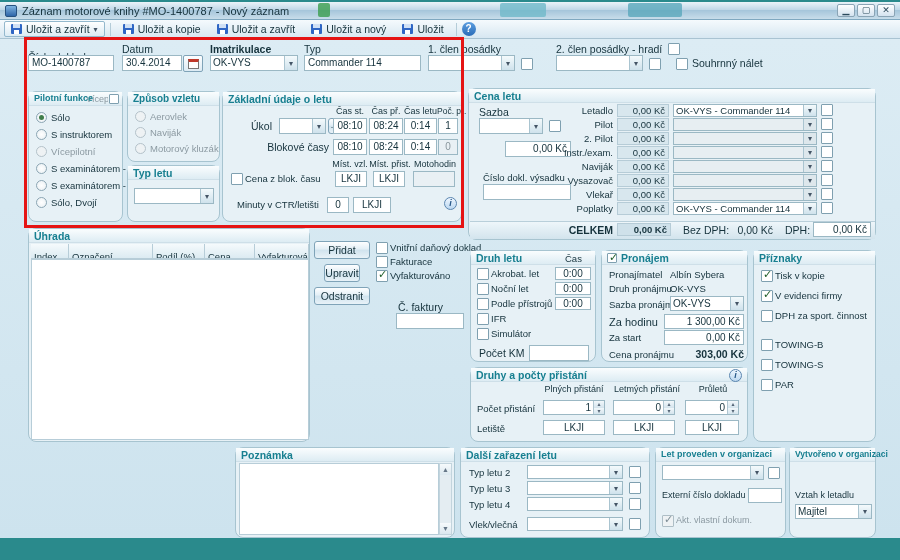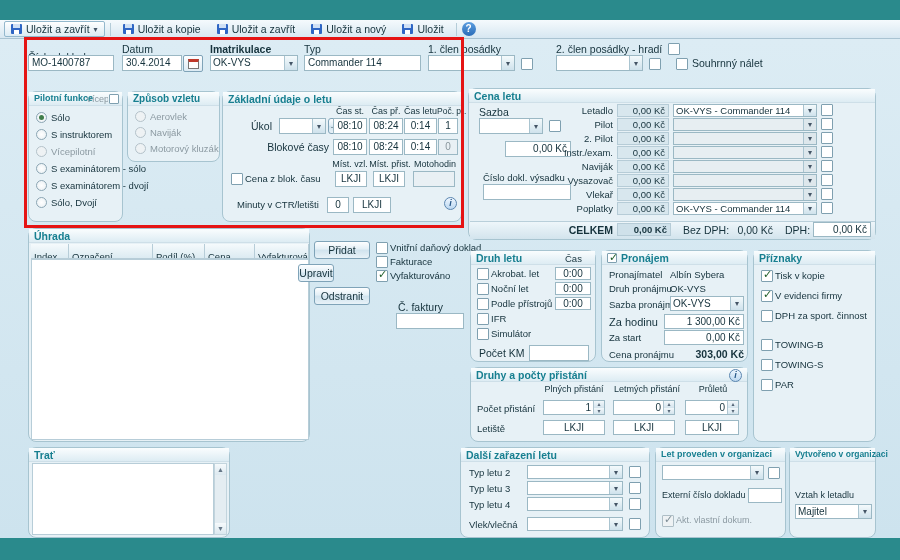--- a/index.html
+++ b/index.html
@@ -86,20 +86,32 @@
 .navbtn{min-width:17px;height:14px;border:1px solid #86a8bc;border-radius:2px;background:linear-gradient(#fdfeff,#d8e7f0);
  font-size:7px;line-height:12px;text-align:center;color:#35586c;padding:0 2px}
 
 .redrect{position:absolute;left:24px;top:37px;width:440px;height:191px;border:3px solid #e51414;z-index:40;pointer-events:none}
 </style>
 </head>
 <body>
 
 <div class="screen">
 
+  <div class="titlebar">
+    <span class="appicon"></span>
+    <span>Záznam motorové knihy  #MO-1400787 - Nový záznam</span>
+    <span class="frag" style="left:318px;width:12px;background:#3a9d4e"></span>
+    <span class="frag" style="left:500px;width:46px;background:#6fb9c9"></span>
+    <span class="frag" style="left:628px;width:54px;background:#5aa7bb"></span>
+    <div class="winbtns">
+      <span class="winbtn">▁</span>
+      <span class="winbtn">▢</span>
+      <span class="winbtn">✕</span>
+    </div>
+  </div>
 
   <div class="toolbar">
     <div class="tbtn split">
       <span class="disk"></span>
       <span>Uložit a zavřít</span>
       <span class="caret">▾</span>
     </div>
     <span class="tsep"></span>
     <div class="tbtn">
       <span class="disk"></span>
@@ -194,20 +206,28 @@
       <div class="row" style="left:7px;top:35px;font-size:9.5px;color:#8c9aa2">
           <span class="rb dim"></span>
           <span>Naviják</span>
         </div>
       <div class="row" style="left:7px;top:51px;font-size:9.5px;color:#8c9aa2">
           <span class="rb dim"></span>
           <span>Motorový kluzák</span>
         </div>
     </div>
 
+    <div class="group" style="left:127px;top:126px;width:93px;height:57px">
+      <div class="ghead"></div>
+      <span class="gt">Typ letu</span>
+      <div class="combo" style="left:6px;top:22px;width:80px">
+        <span class="ct"></span>
+          <span class="ca"></span>
+      </div>
+    </div>
 
     <div class="group" style="left:222px;top:52px;width:240px;height:131px">
       <div class="ghead"></div>
       <span class="gt">Základní údaje o letu</span>
       <span class="lb" style="left:28px;top:28px">Úkol</span>
       <div class="combo" style="left:56px;top:26px;width:47px">
         <span class="ct"></span>
           <span class="ca"></span>
       </div>
       <div class="btn" style="left:105px;top:26px;width:13px;height:16px;line-height:12px;font-size:9px">...</div>
@@ -329,21 +349,21 @@
       <span class="gt">Úhrada</span>
       <div class="th" style="left:2px;width:38px">Index</div>
       <div class="th" style="left:40px;width:84px">Označení</div>
       <div class="th" style="left:124px;width:52px">Podíl (%)</div>
       <div class="th" style="left:176px;width:50px">Cena</div>
       <div class="th" style="left:226px;width:54px">Vyfakturováno</div>
       <div class="white" style="left:2px;top:30px;width:278px;height:181px"></div>
     </div>
 
     <div class="btn" style="left:314px;top:202px;width:56px">Přidat</div>
-    <div class="btn" style="left:298px;top:225px;width:36px">Upravit</div>
+    <div class="btn" style="left:324px;top:225px;width:36px">Upravit</div>
     <div class="btn" style="left:314px;top:248px;width:56px">Odstranit</div>
     <span class="cbsq" style="left:376px;top:203px"></span>
     <span class="lb" style="left:390px;top:203px;font-size:9.5px">Vnitřní daňový doklad</span>
     <span class="cbsq" style="left:376px;top:217px"></span>
     <span class="lb" style="left:390px;top:217px;font-size:9.5px">Fakturace</span>
     <span class="cbsq on" style="left:376px;top:231px"></span>
     <span class="lb" style="left:390px;top:231px;font-size:9.5px">Vyfakturováno</span>
     <span class="lb" style="left:398px;top:262px">Č. faktury</span>
     <div class="tb" style="left:396px;top:274px;width:68px"></div>
 
@@ -434,30 +454,30 @@
             <span>▴</span>
             <span>▾</span>
           </span>
         </div>
       <span class="lb" style="left:6px;top:55px;font-size:9.5px">Letiště</span>
       <div class="tb c" style="left:72px;top:52px;width:62px;height:15px">LKJI</div>
       <div class="tb c" style="left:142px;top:52px;width:62px;height:15px">LKJI</div>
       <div class="tb c" style="left:214px;top:52px;width:54px;height:15px">LKJI</div>
     </div>
 
-    <div class="group" style="left:28px;top:408px;width:202px;height:91px">
-      <div class="ghead"></div>
-      <span class="gt">Trať</span>
-      <div class="white" style="left:3px;top:15px;width:182px;height:72px"></div>
-      <div class="sbar" style="left:185px;top:15px;height:72px">
+
+    <div class="group" style="left:235px;top:408px;width:220px;height:91px">
+      <div class="ghead"></div>
+      <span class="gt">Poznámka</span>
+      <div class="white" style="left:3px;top:15px;width:200px;height:72px"></div>
+      <div class="sbar" style="left:203px;top:15px;height:72px">
           <span class="sarr">▲</span>
           <span class="sarr">▼</span>
         </div>
     </div>
-
 
     <div class="group" style="left:460px;top:408px;width:190px;height:91px">
       <div class="ghead"></div>
       <span class="gt">Další zařazení letu</span>
       <span class="lb" style="left:8px;top:19px;font-size:9.5px">Typ letu 2</span>
       <div class="combo" style="left:66px;top:17px;width:96px;height:14px">
           <span class="ct"></span>
           <span class="ca"></span>
         </div>
       <span class="cbsq" style="left:168px;top:18px"></span>

